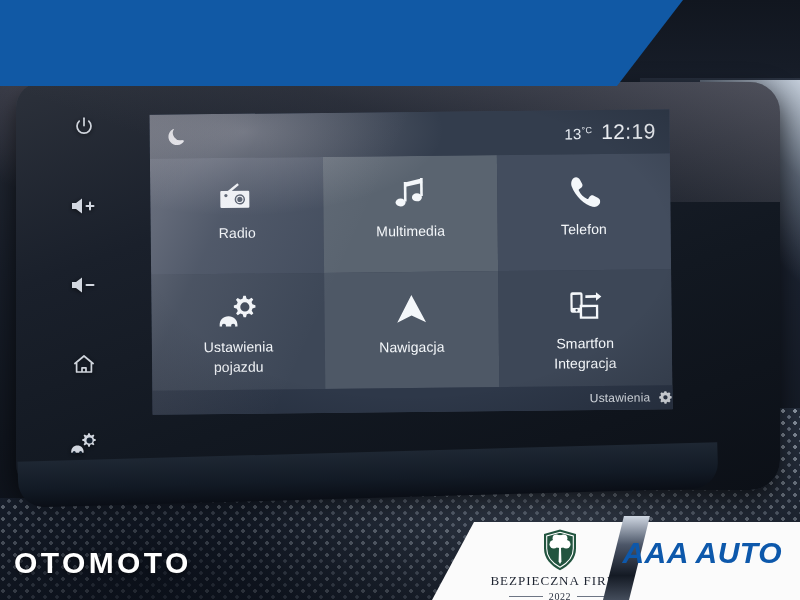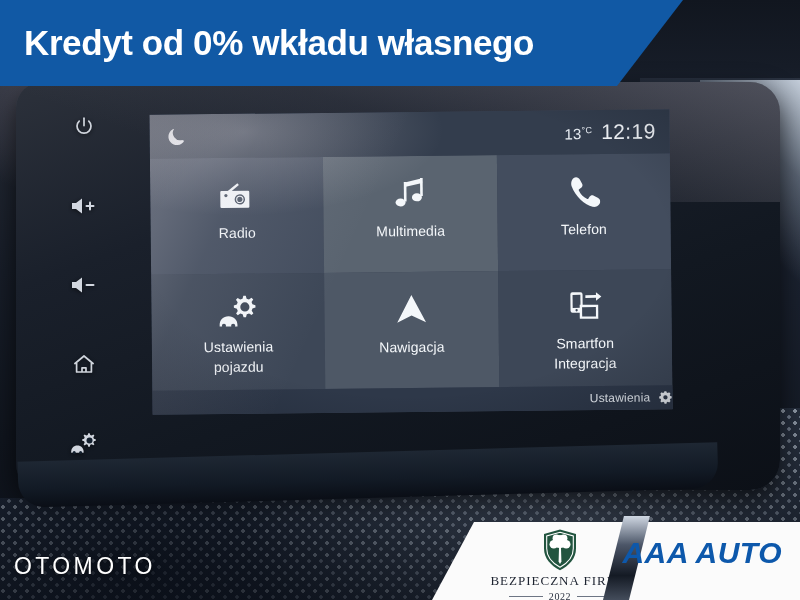--- a/index.html
+++ b/index.html
@@ -200,21 +200,21 @@
   }
   .aaa-txt{
     font-size:30px;font-weight:bold;font-style:italic;color:#0d58ab;letter-spacing:.5px;
     line-height:1;white-space:nowrap;
   }
   .aaa-bar{height:4px;background:#0d58ab;margin-top:4px;}
 
   
   #otomoto{
     position:absolute;left:14px;bottom:20px;z-index:21;
-    color:#ffffff;font-size:23px;font-weight:normal;letter-spacing:3.4px;
+    color:#ffffff;font-size:30px;font-weight:bold;letter-spacing:3.4px;
     text-shadow:0 1px 4px rgba(0,0,0,.55);
     white-space:nowrap;
   }
 </style>
 </head>
 <body>
 
 <div id="photo">
   <div class="grille"></div>
   <div class="grille-shade"></div>
@@ -384,21 +384,20 @@
     </span>
   </div>
 
   <div class="screen-vign"></div>
   <div class="screen-glass"></div>
 </div>
 <div class="bezel"></div>
 
 <div id="banner">
   <div class="banner-shape"></div>
-  <div class="banner-txt">Kredyt od 0% wkładu własnego</div>
 </div>
 
 <div id="footer">
   <div class="footer-shape"></div>
 
   <div class="bezp">
     <span class="shield">
       <svg width="36" height="44" viewBox="0 0 36 44">
         <path d="M18 1.5 L34 6.0 v14.5 c0 10.2-7.2 17.2-16 21.8 C9.2 37.7 2 30.7 2 20.5 V6.0z" fill="#22543f"></path>
         <path d="M18 4.2 L31.3 8.0 v12.4 c0 8.8-6.1 14.8-13.3 18.8 C10.8 35.2 4.7 29.2 4.7 20.4 V8.0z" fill="none" stroke="#ffffff" stroke-width="1.1"></path>

